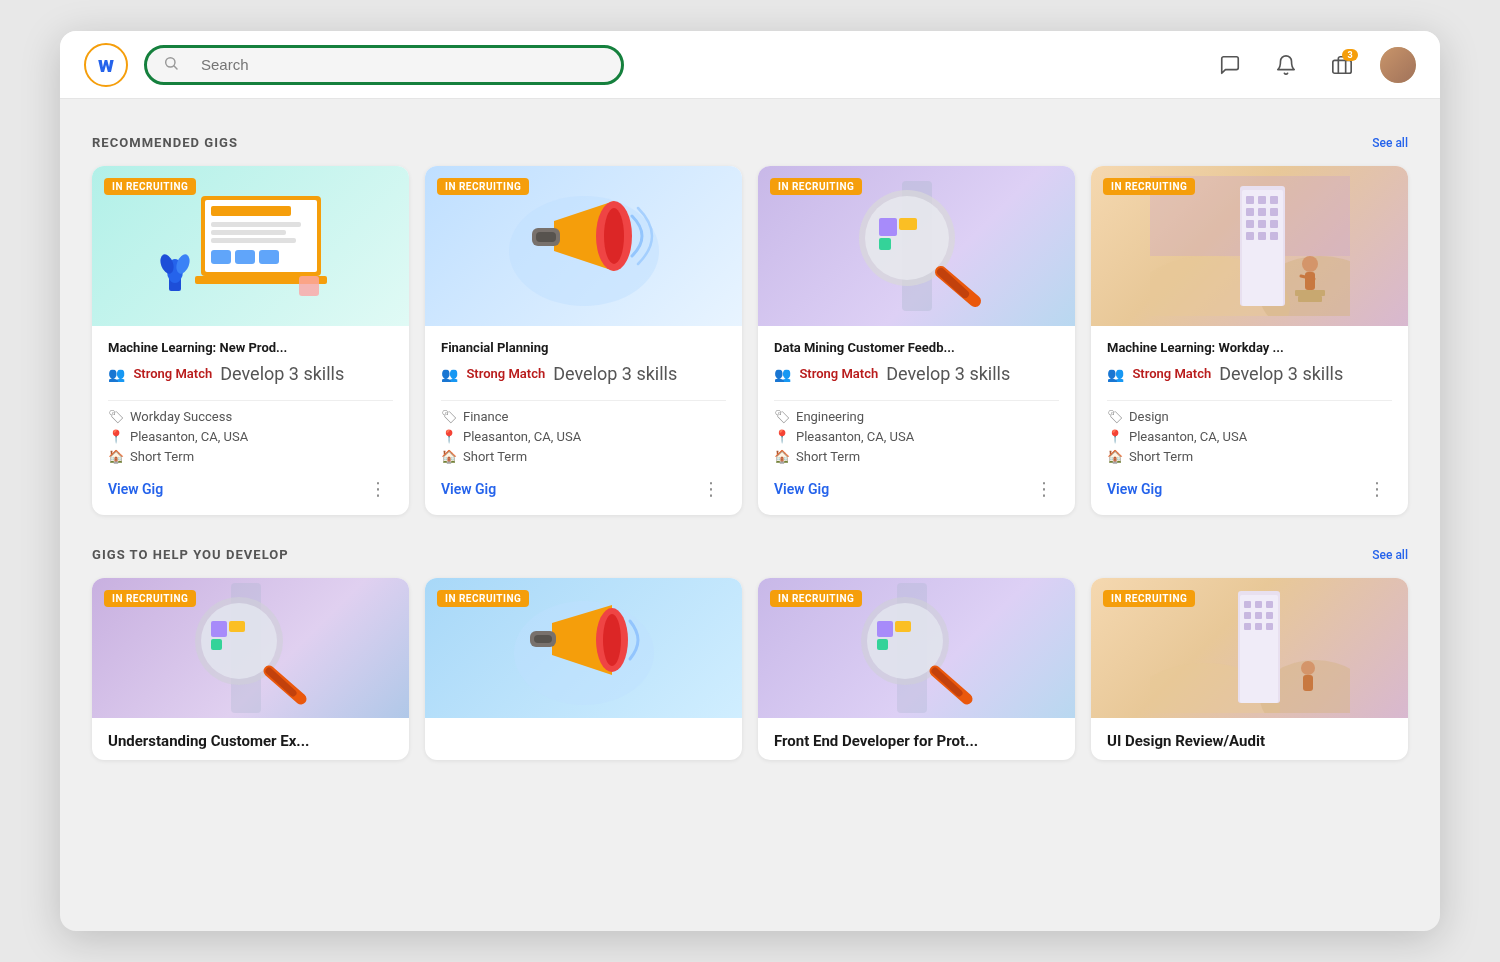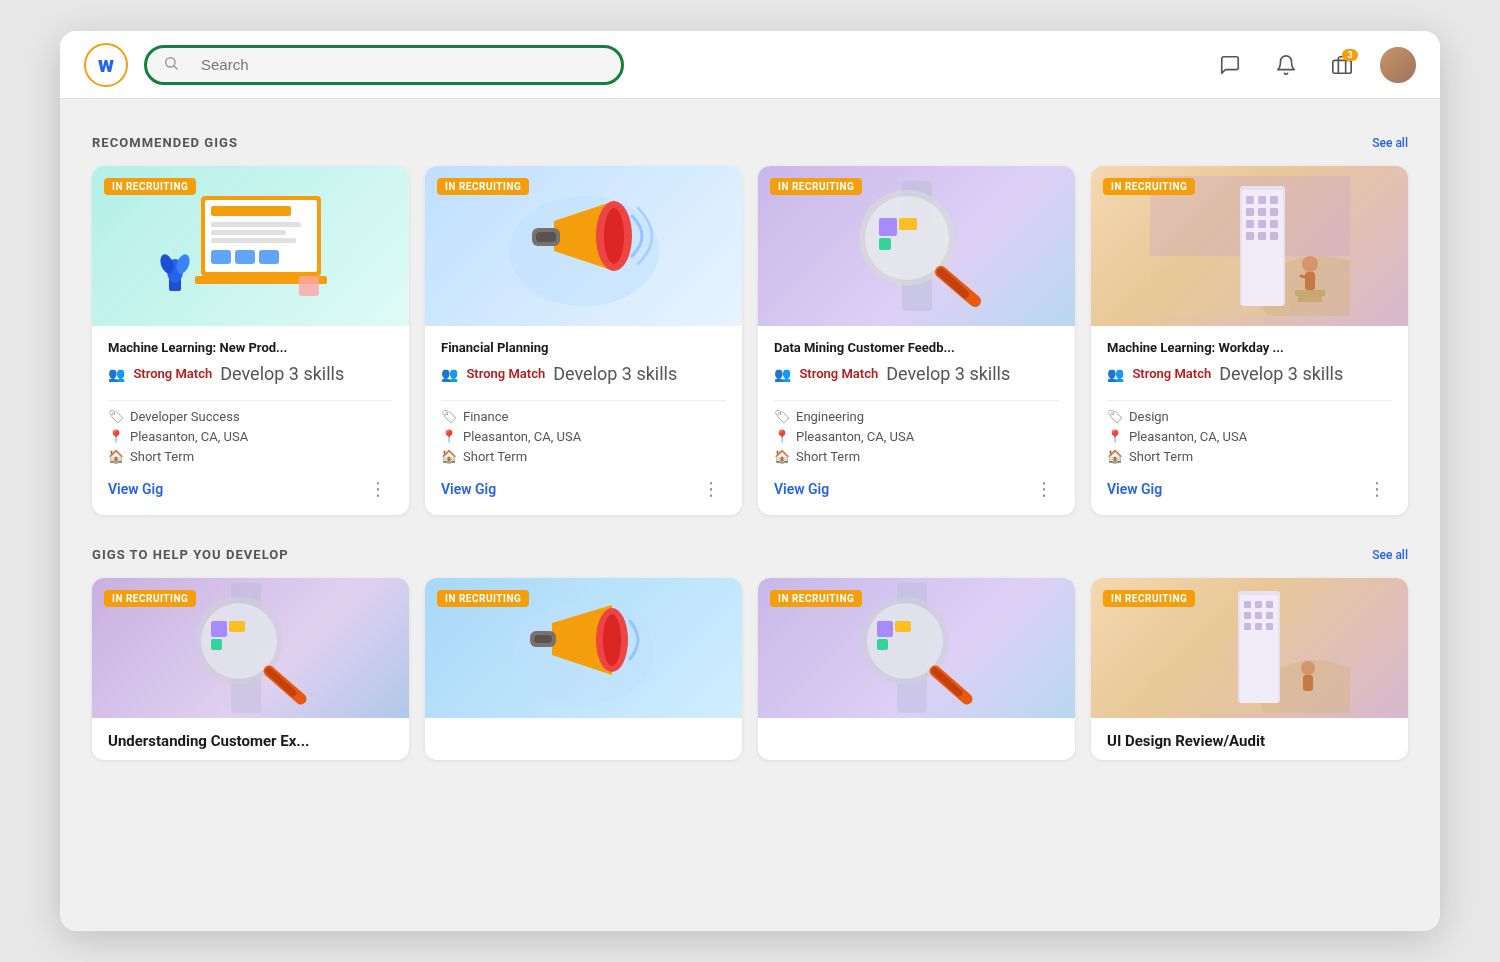--- a/index.html
+++ b/index.html
@@ -404,21 +404,21 @@
             <div class="card-title">Machine Learning: New Prod...</div>
             <div class="card-match-row">
               <span class="match-icon">👥</span>
               <span class="match-label">Strong Match</span>
               <span class="develop-label">Develop 3 skills</span>
             </div>
             <div class="card-divider"></div>
             <div class="card-meta">
               <div class="meta-row">
                 <span class="meta-icon">🏷</span>
-                <span>Developer Success</span>
+                <span>Workday Success</span>
               </div>
               <div class="meta-row">
                 <span class="meta-icon">📍</span>
                 <span>Pleasanton, CA, USA</span>
               </div>
               <div class="meta-row">
                 <span class="meta-icon">🏠</span>
                 <span>Short Term</span>
               </div>
             </div>
@@ -649,20 +649,23 @@
                 <rect x="80" y="0" width="30" height="130" fill="#b0b8d0" opacity="0.35" rx="4"></rect>
                 <circle cx="88" cy="58" r="44" fill="#d0d0d8" opacity="0.65"></circle>
                 <circle cx="88" cy="58" r="38" fill="#e4e6f0" opacity="0.8"></circle>
                 <rect x="60" y="38" width="16" height="16" rx="2" fill="#a78bfa"></rect>
                 <rect x="78" y="38" width="16" height="11" rx="2" fill="#fbbf24"></rect>
                 <rect x="60" y="56" width="11" height="11" rx="2" fill="#34d399"></rect>
                 <line x1="118" y1="88" x2="150" y2="116" stroke="#ea580c" stroke-width="11" stroke-linecap="round"></line>
                 <line x1="118" y1="88" x2="142" y2="110" stroke="#c2410c" stroke-width="7" stroke-linecap="round"></line>
               </svg>
             </div>
+          </div>
+          <div class="card-body-partial">
+            <div class="card-title-partial">Front End Developer for Prot...</div>
           </div>
         </div>
 
         <div class="gig-card-partial">
           <div class="card-image-partial bg-warm2">
             <span class="recruiting-badge">IN RECRUITING</span>
             <div class="illus-container">
               <svg width="200" height="130" viewBox="0 0 200 130">
                 <ellipse cx="55" cy="125" rx="75" ry="45" fill="#e8c898" opacity="0.55"></ellipse>
                 <ellipse cx="165" cy="115" rx="55" ry="38" fill="#d4b483" opacity="0.45"></ellipse>

